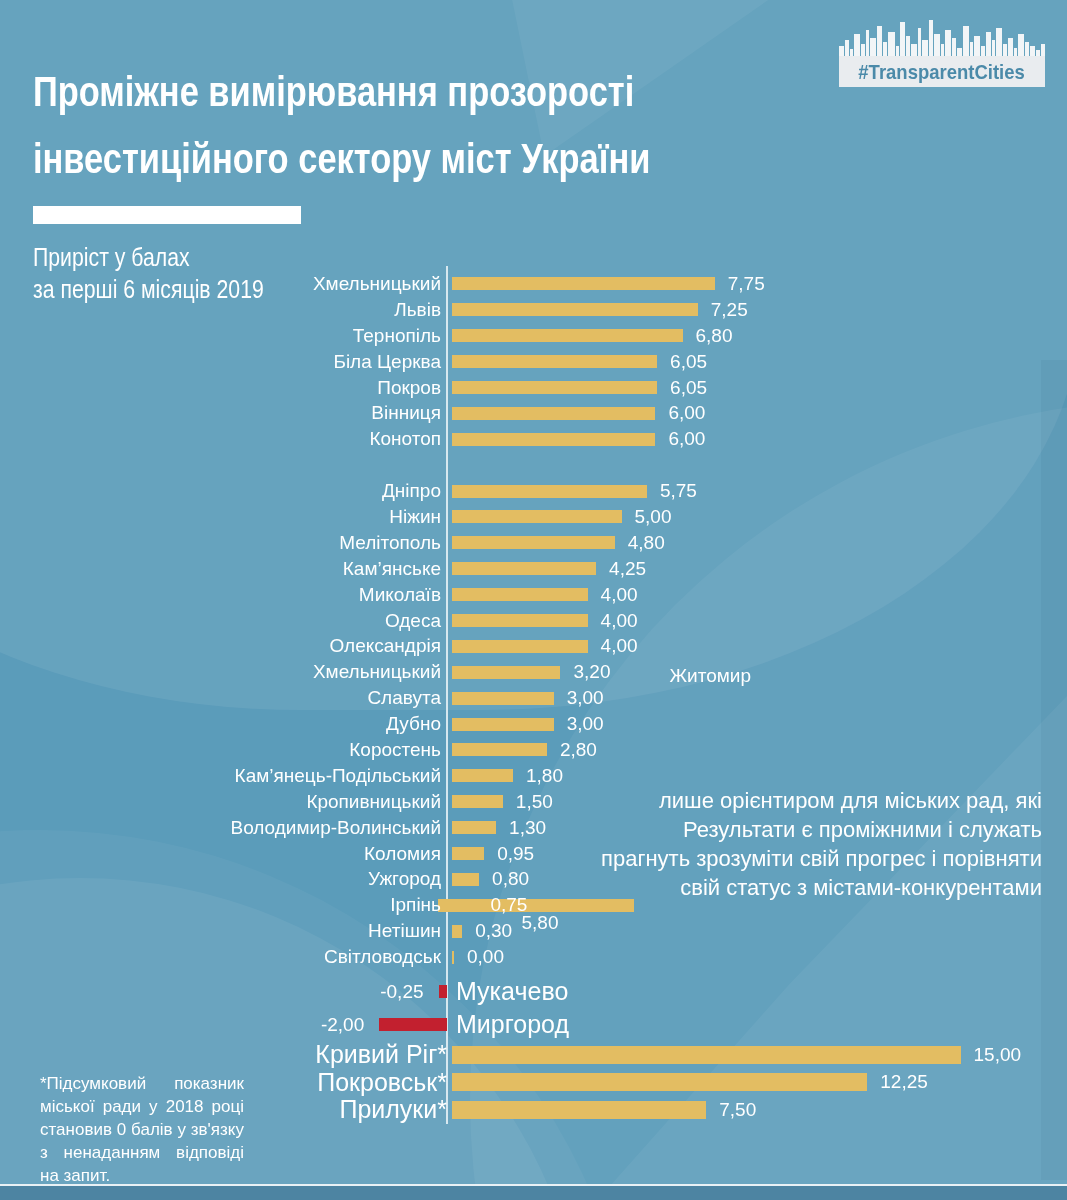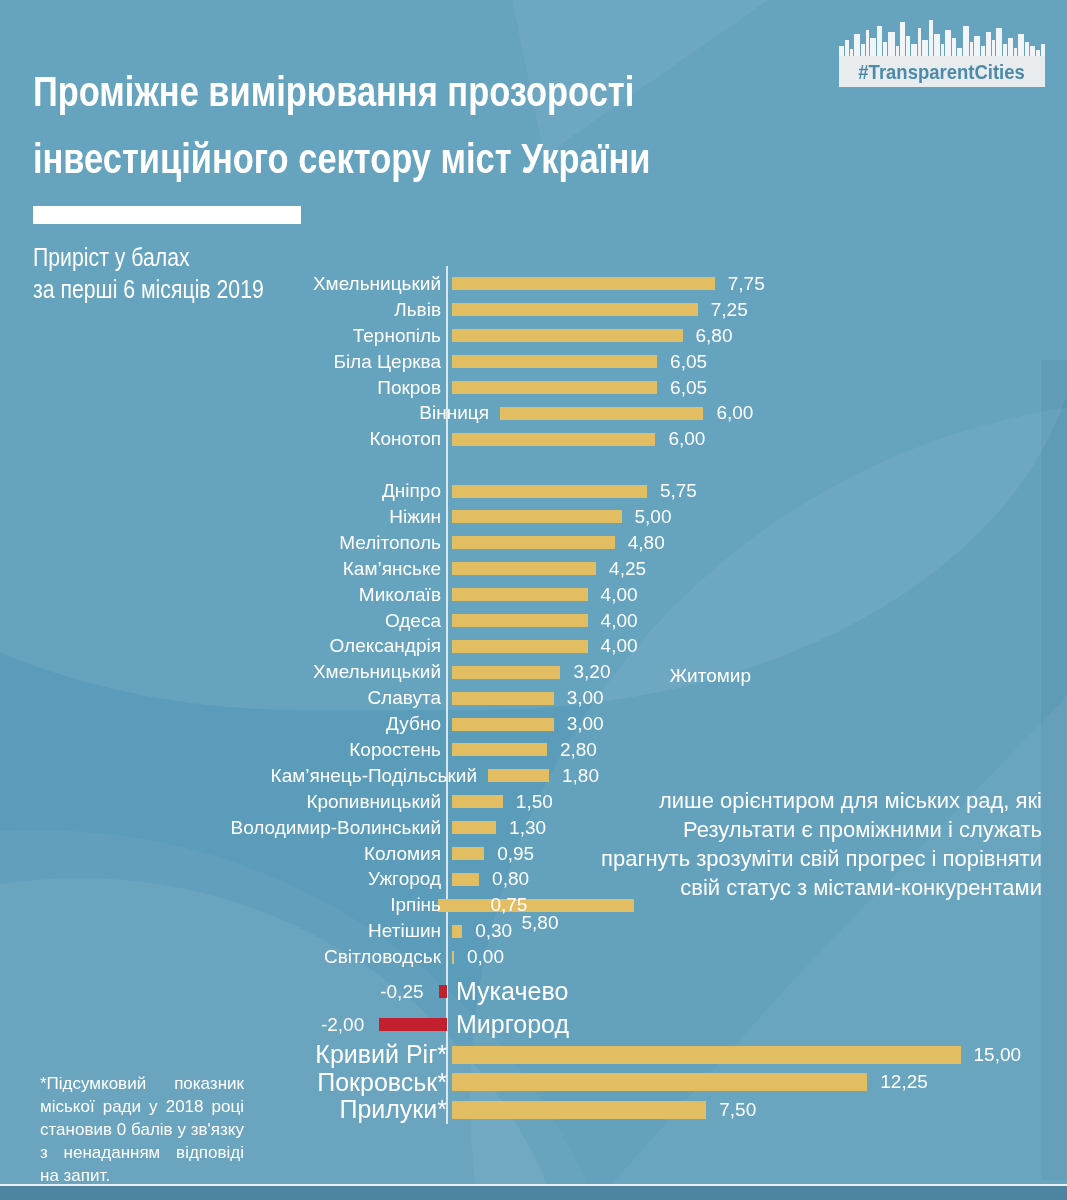--- a/index.html
+++ b/index.html
@@ -165,21 +165,21 @@
           <span class="bar" style="width: 205.095px; background: rgb(227, 189, 98);"></span>
           <span class="value">6,05</span>
         </div>
         <div class="row pos" style="height: 25.9px;">
           <div class="zone">
             <span class="city">Покров</span>
           </div>
           <span class="bar" style="width: 205.095px; background: rgb(227, 189, 98);"></span>
           <span class="value">6,05</span>
         </div>
-        <div class="row pos" style="height: 25.9px; padding-left: 48px;">
+        <div class="row pos" style="height: 25.9px;">
           <div class="zone">
             <span class="city">Вінниця</span>
           </div>
           <span class="bar" style="width: 203.4px; background: rgb(227, 189, 98);"></span>
           <span class="value">6,00</span>
         </div>
         <div class="row pos" style="height: 25.9px;">
           <div class="zone">
             <span class="city">Конотоп</span>
           </div>
@@ -263,21 +263,21 @@
           <span class="bar" style="width: 101.7px; background: rgb(227, 189, 98);"></span>
           <span class="value">3,00</span>
         </div>
         <div class="row pos" style="height: 25.9px;">
           <div class="zone">
             <span class="city">Коростень</span>
           </div>
           <span class="bar" style="width: 94.92px; background: rgb(227, 189, 98);"></span>
           <span class="value">2,80</span>
         </div>
-        <div class="row pos" style="height: 25.9px; margin-left: 36px;">
+        <div class="row pos" style="height: 25.9px;">
           <div class="zone">
             <span class="city">Кам’янець-Подільський</span>
           </div>
           <span class="bar" style="width: 61.02px; background: rgb(227, 189, 98);"></span>
           <span class="value">1,80</span>
         </div>
         <div class="row pos" style="height: 25.9px;">
           <div class="zone">
             <span class="city">Кропивницький</span>
           </div>

